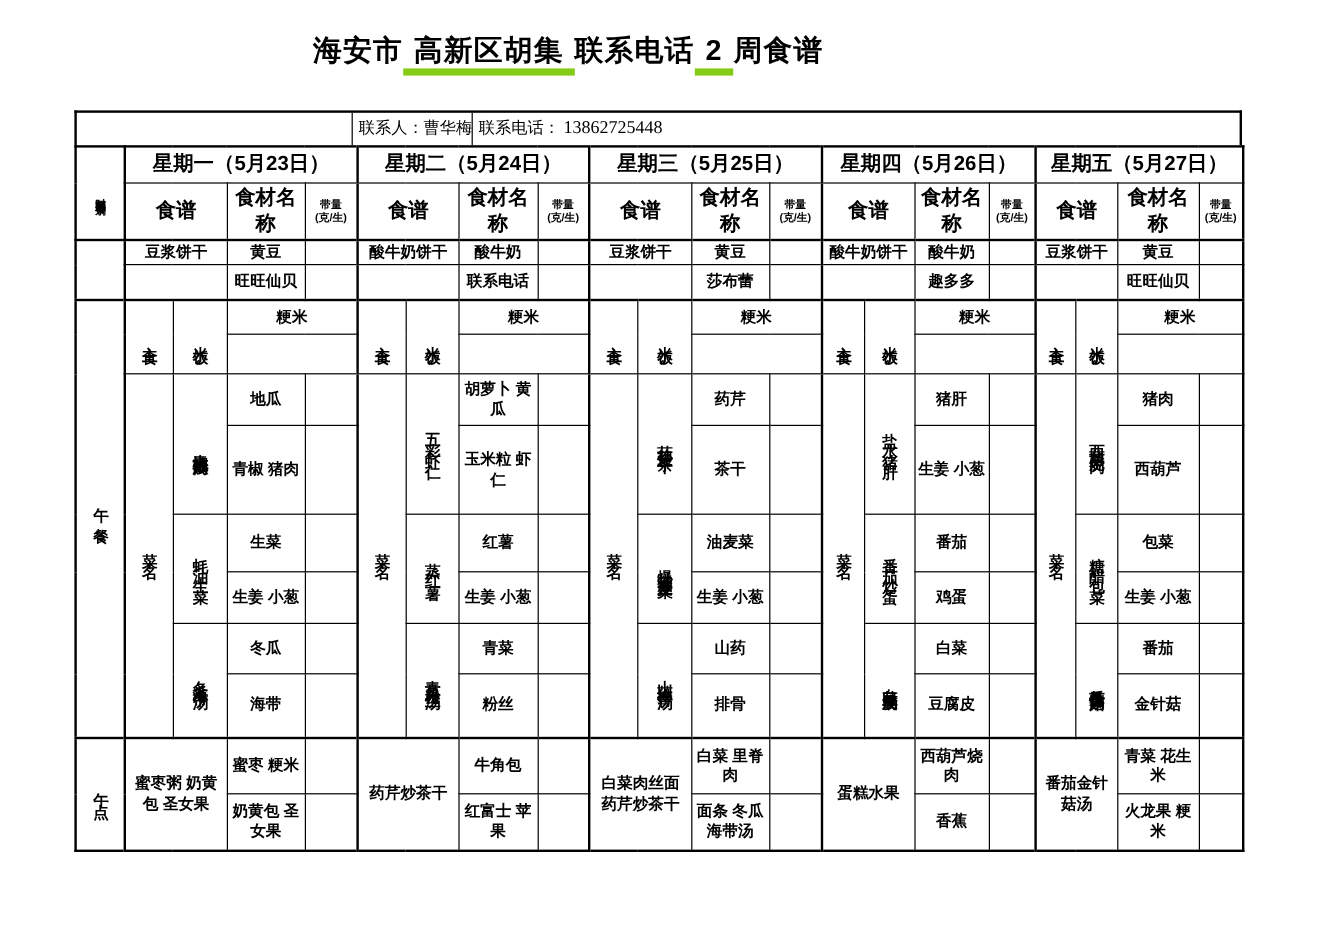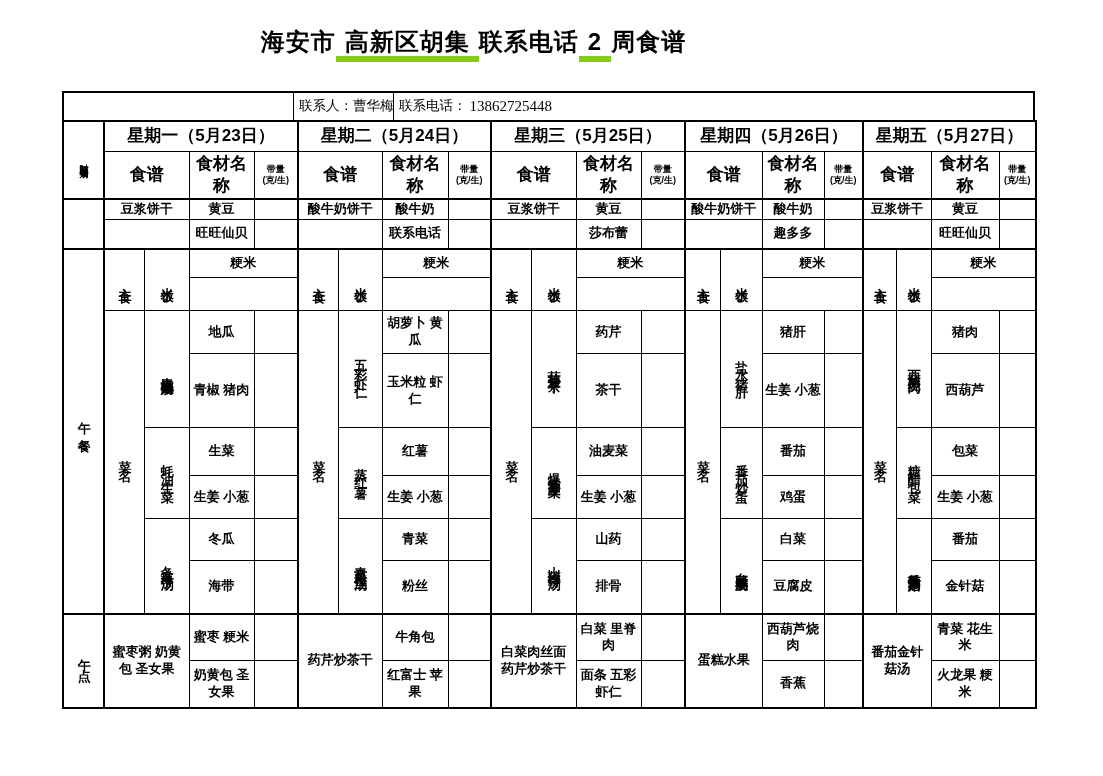--- a/index.html
+++ b/index.html
@@ -296,21 +296,21 @@
   <td class="ds st" colspan="2" rowspan="2">番茄金针菇汤</td>
   <td class="st">青菜 花生米</td>
   <td class="st"></td>
 </tr>
 
 <tr style="height:47px">
   <td>奶黄包 圣女果</td>
   <td></td>
   <td>红富士 苹果</td>
   <td></td>
-  <td>面条 五彩虾仁</td>
+  <td>面条 冬瓜海带汤</td>
   <td></td>
   <td>香蕉</td>
   <td></td>
   <td>火龙果 粳米</td>
   <td></td>
 </tr>
 
 </tbody>
   </table>
 

